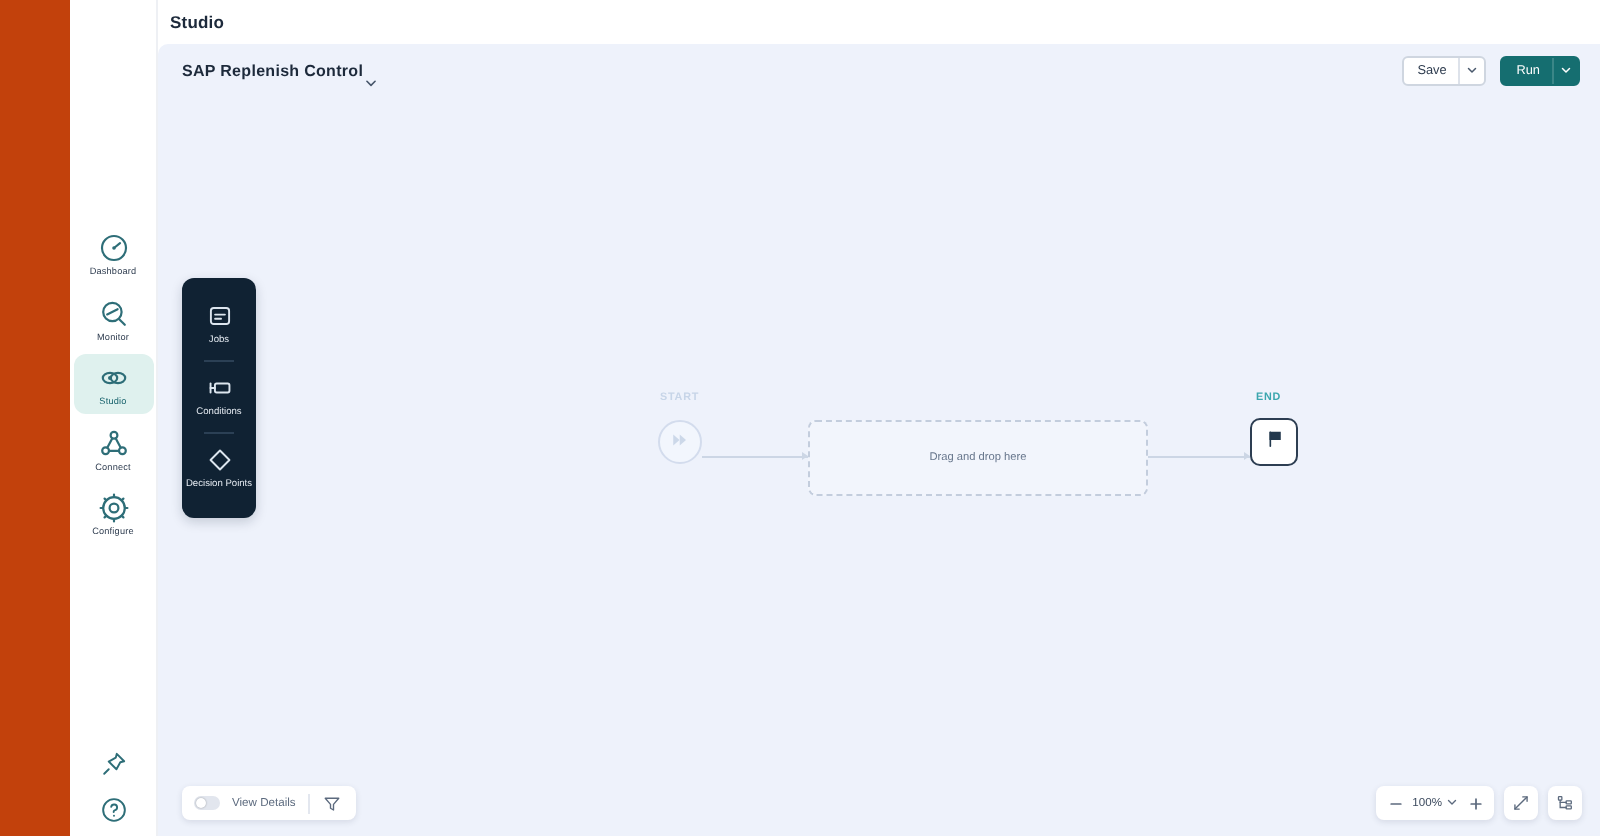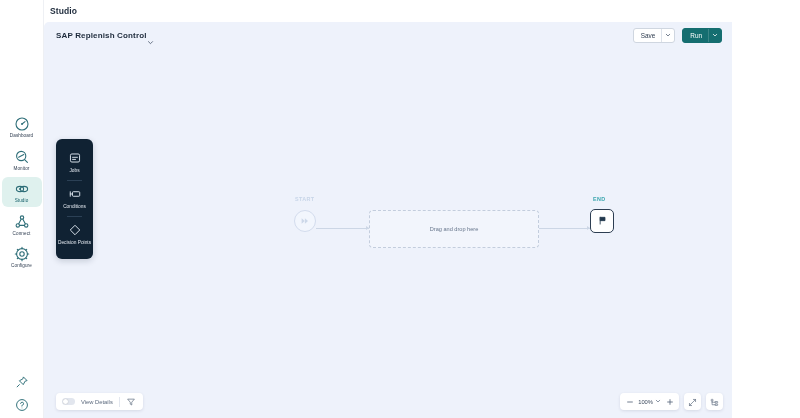--- a/index.html
+++ b/index.html
@@ -2,21 +2,21 @@
 <html><head>
 <meta charset="utf-8">
 <style>
   * { box-sizing: border-box; margin: 0; padding: 0; }
   html, body {
     width: 800px; height: 418px;
     font-family: "Liberation Sans", sans-serif;
     background: #ffffff;
     overflow: hidden;
   }
-  .app { position: relative; width: 732px; height: 418px; display: flex; background:#c2410c; }
+  .app { position: relative; width: 800px; height: 418px; display: flex; background:#c2410c;padding-left:35px; }
 
   
   .rail {
     width: 44px; height: 418px;
     background: #ffffff;
     border-right: 1px solid #eef0f4;
     display: flex; flex-direction: column;
     align-items: center;
     flex: 0 0 44px;
     position: relative;

